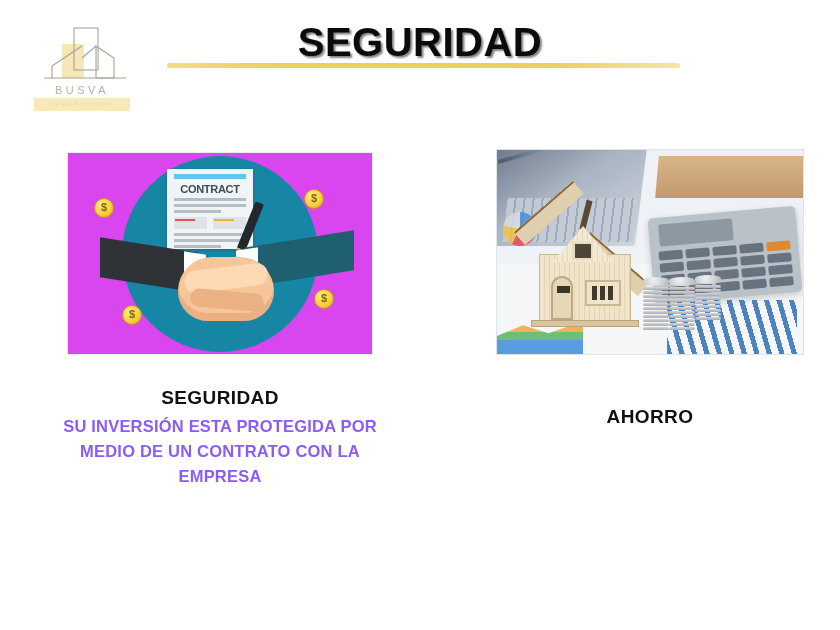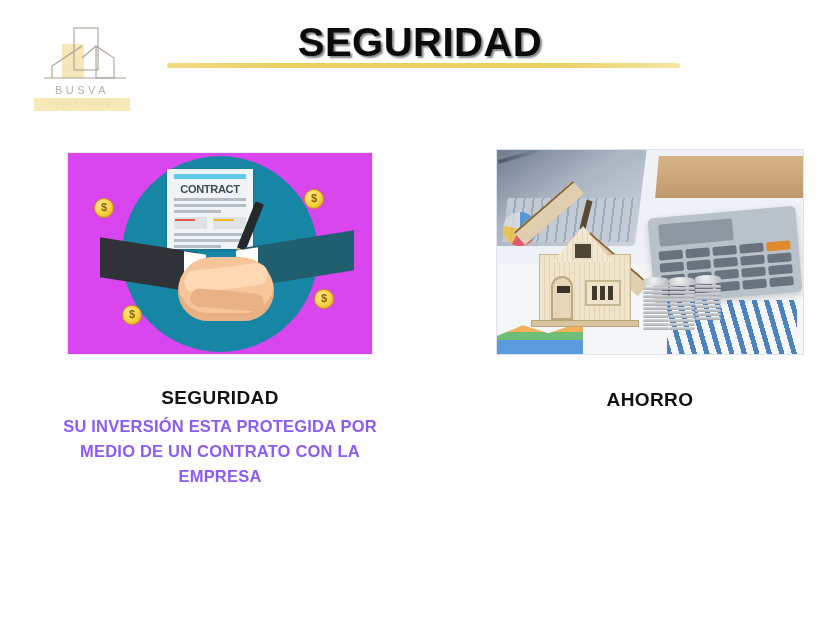--- a/index.html
+++ b/index.html
@@ -255,21 +255,21 @@
     background:conic-gradient(#3f8ddb 0 38%,#e8435a 38% 58%,#f2c23c 58% 78%,#d9dde2 78% 100%);
     opacity:.8;
   }
   .ph-pencil{
     right:14px; top:112px; width:72px; height:4px;
     background:linear-gradient(90deg,#4b5a6b,#9fb0c1); transform:rotate(-16deg);
   }
 
   
   .cap{ margin-top:29px; text-align:center; }
-  #card-ahorro .cap{ margin-top:31px; }
+  #card-ahorro .cap{ margin-top:48px; }
   .cap-title{
     font-size:19px; font-weight:bold; color:#111;
     letter-spacing:0.4px; line-height:1.45;
     font-family:"Liberation Sans", sans-serif;
   }
   .cap-body{
     margin-top:2px;
     font-size:16.5px; font-weight:700; color:#8b5cf6;
     letter-spacing:0.2px; line-height:1.52;
     font-family:"Liberation Sans", sans-serif;

